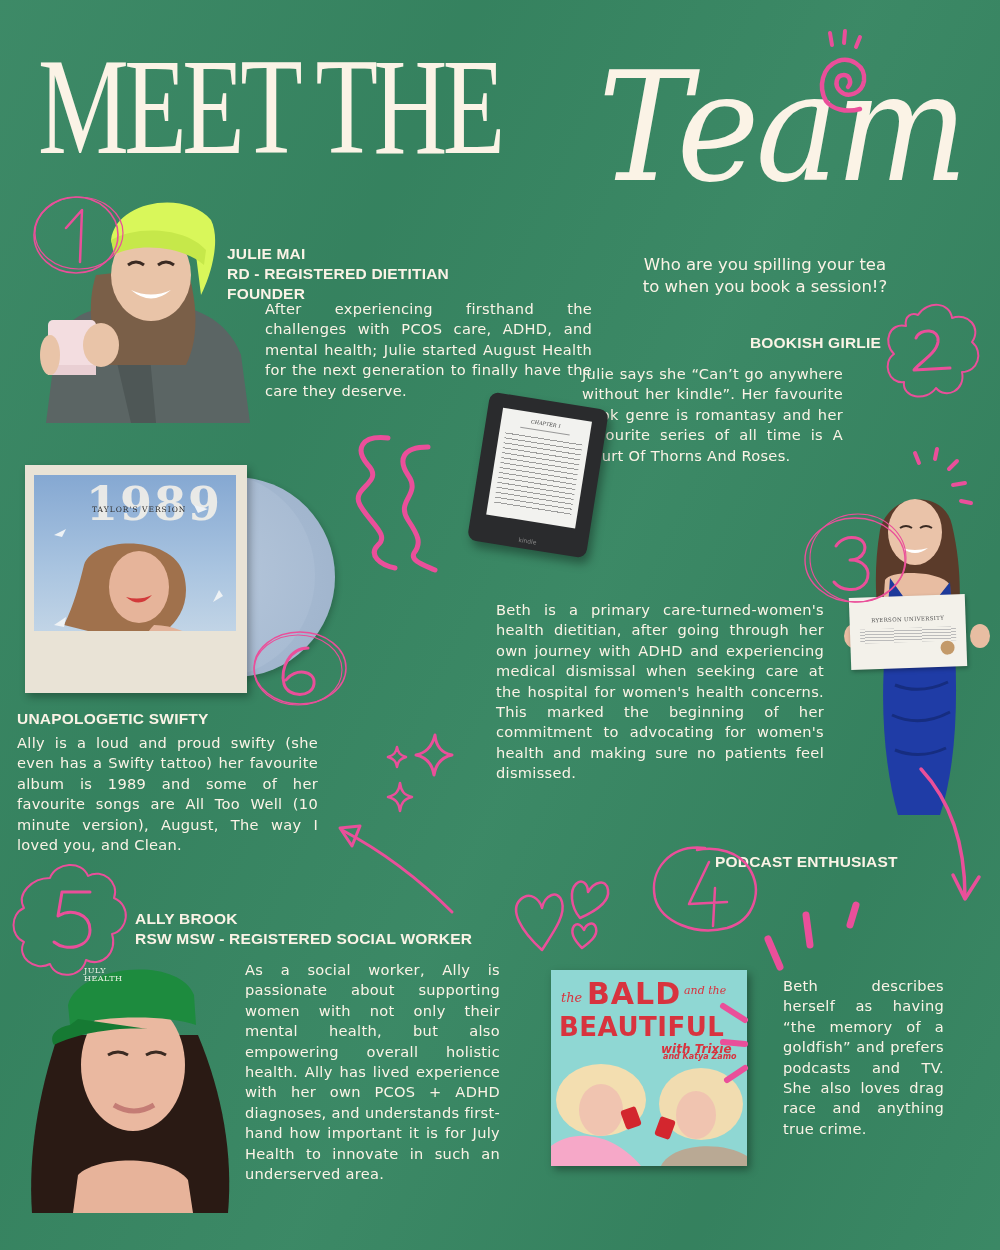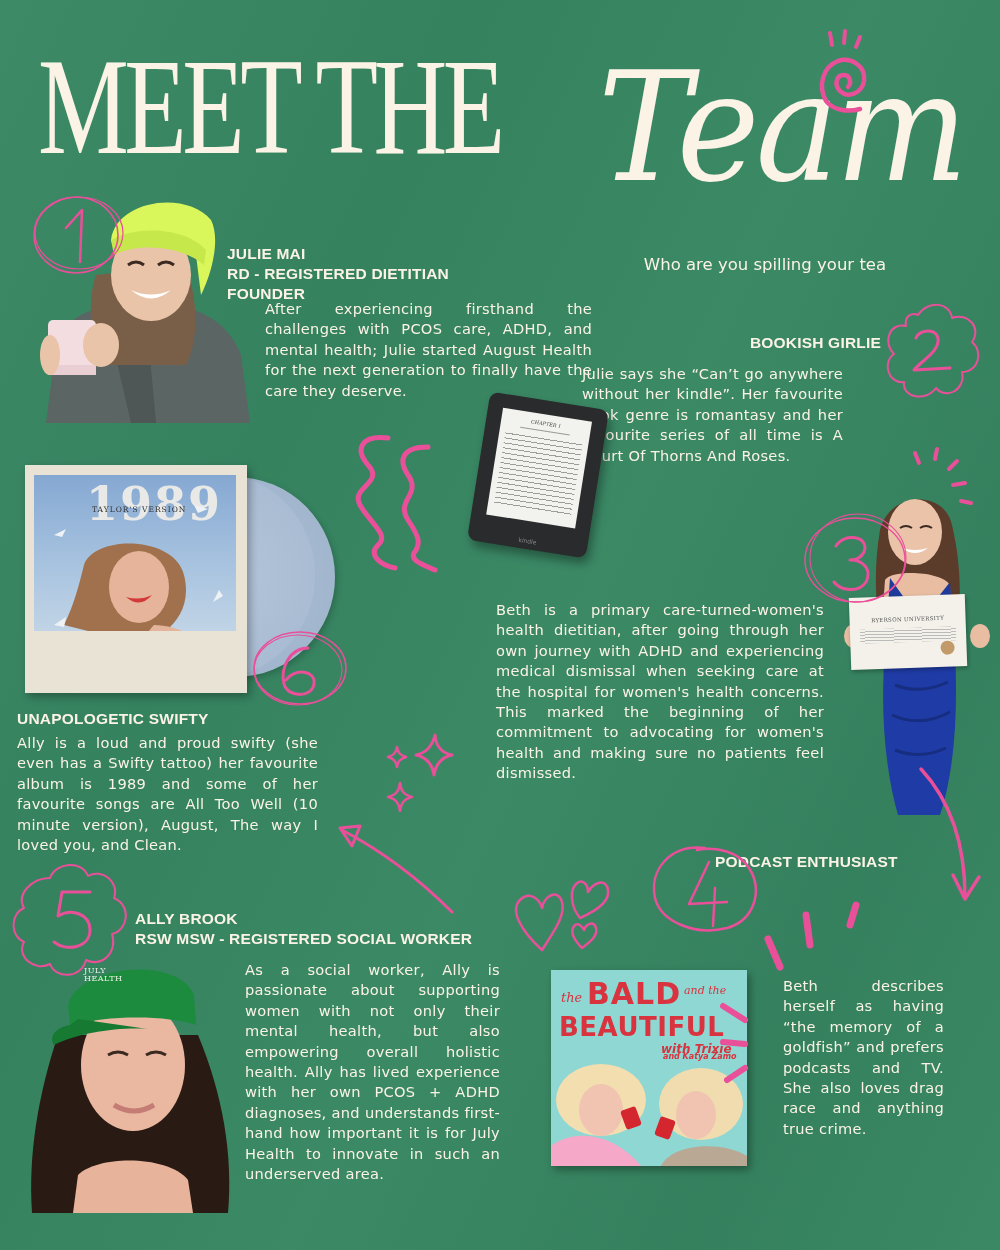--- a/index.html
+++ b/index.html
@@ -63,20 +63,21 @@
 
 <div class="abs heading" style="left:227px;top:244px;width:280px;">
   <div>JULIE MAI</div>
   <div>RD - REGISTERED DIETITIAN</div>
   <div>FOUNDER</div>
 </div>
 <div class="abs body" style="left:265px;top:299px;width:327px;">After experiencing firsthand the challenges with PCOS care, ADHD, and mental health; Julie started August Health for the next generation to finally have the care they deserve.</div>
 
 <div class="abs tagline" style="left:600px;top:254px;width:330px;">
   <div>Who are you spilling your tea</div>
+  <div>to when you book a session!?</div>
 </div>
 
 <svg class="abs" style="left:880px;top:300px;" width="110" height="105" viewBox="0 0 110 105">
   <path class="pink" stroke-width="2" d="M38 15 C48 0 70 2 72 18 C88 12 102 28 92 42 C104 52 98 72 82 72 C86 90 66 100 56 88 C46 102 22 98 24 82 C8 84 2 62 14 54 C2 42 10 22 26 26 C24 16 32 12 38 15 Z"></path>
   <path class="pink" stroke-width="3" d="M36 38 C40 28 60 28 58 42 C56 54 40 62 34 70 L70 68"></path>
 </svg>
 <div class="abs heading line-right" style="left:640px;top:333px;width:241px;">BOOKISH GIRLIE</div>
 <div class="abs body" style="left:582px;top:364px;width:261px;">Julie says she “Can’t go anywhere without her kindle”. Her favourite book genre is romantasy and her favourite series of all time is A Court Of Thorns And Roses.</div>
 
 <div class="abs" style="left:478px;top:400px;width:120px;height:150px;transform:rotate(9deg);">

